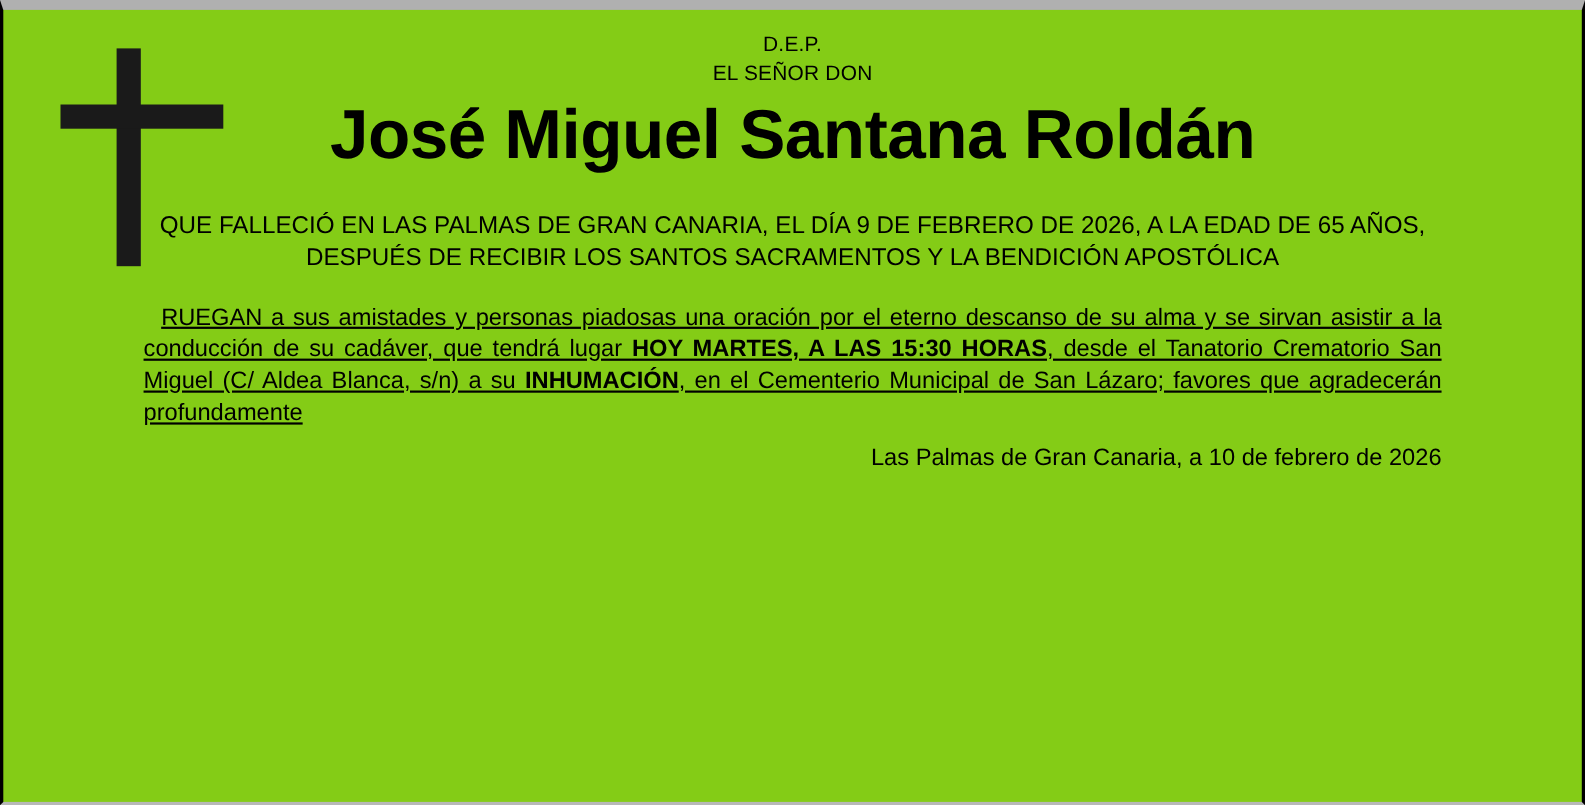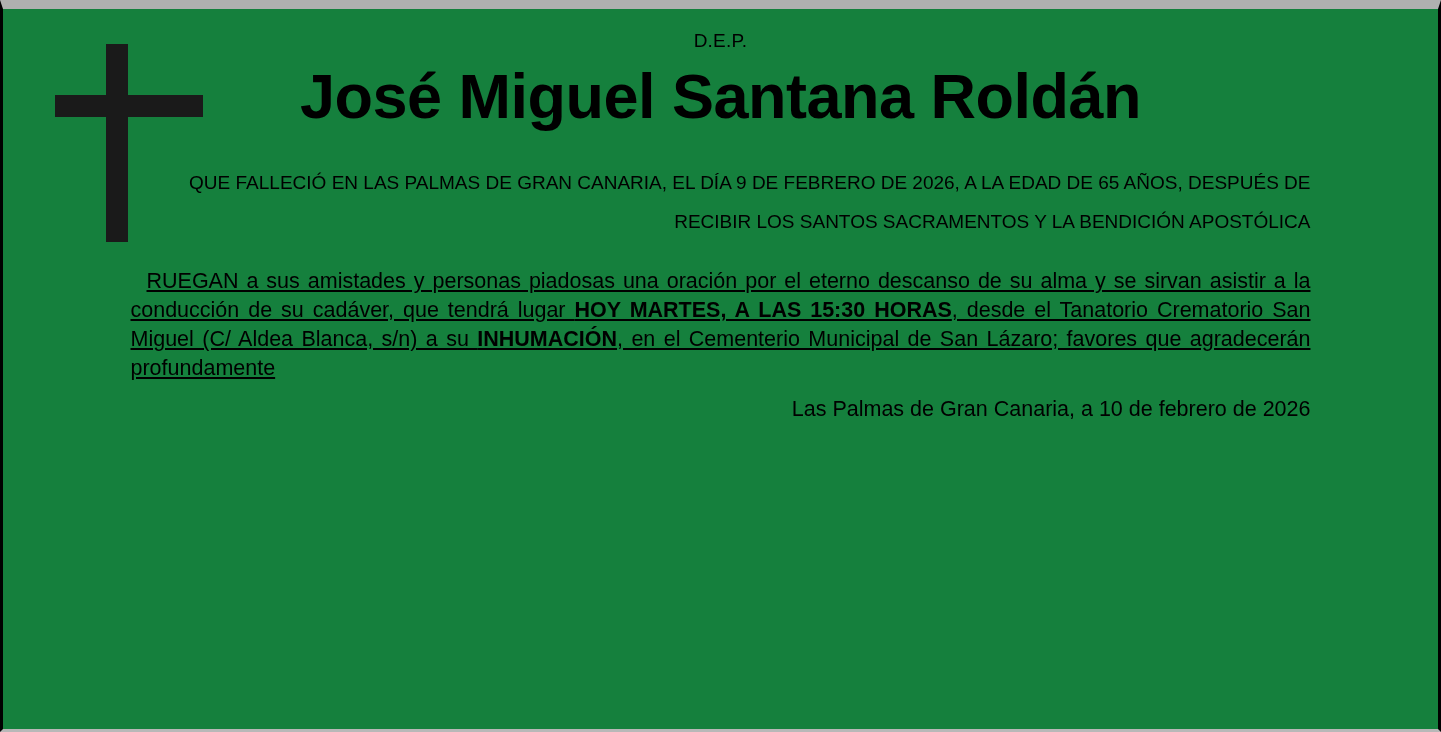--- a/index.html
+++ b/index.html
@@ -9,21 +9,21 @@
   }
   body {
     font-family: "Liberation Sans", sans-serif;
     color: #000000;
   }
   .obituary {
     position: relative;
     width: 1441px;
     height: 732px;
     box-sizing: border-box;
-    background: #15803d;
+    background: #84cc16;
     border-top: 9px solid #b0b0b0;
     border-left: 3px solid #000000;
     border-right: 3px solid #000000;
     border-bottom: 3px solid #b8b8b8;
     overflow: hidden;
   }
   .cross {
     position: absolute;
     left: 52px;
     top: 31px;
@@ -64,23 +64,23 @@
     margin: 8px auto 0 auto;
     width: 900px;
     font-size: 63px;
     font-weight: bold;
     line-height: 69px;
     letter-spacing: -0.5px;
   }
   .death-info {
     margin: 32px auto 0 auto;
     width: 1180px;
-    text-align: right;
-    font-size: 19px;
-    line-height: 39px;
+    text-align: center;
+    font-size: 22px;
+    line-height: 29px;
   }
   .body-block {
     margin: 26px auto 0 auto;
     width: 1180px;
     text-align: justify;
     text-justify: inter-word;
     font-size: 21.5px;
     line-height: 29px;
     text-indent: 16px;
   }
@@ -104,20 +104,21 @@
 
 <div class="obituary">
 
   <div class="cross">
     <div class="vbar"></div>
     <div class="hbar"></div>
   </div>
 
   <div class="header">
     <div class="dep">D.E.P.</div>
+    <div class="senor">EL SEÑOR DON</div>
     <div class="name">José Miguel Santana Roldán</div>
   </div>
 
   <div class="death-info">QUE FALLECIÓ EN LAS PALMAS DE GRAN CANARIA, EL DÍA 9 DE FEBRERO DE 2026, A LA EDAD DE 65 AÑOS, DESPUÉS DE RECIBIR LOS SANTOS SACRAMENTOS Y LA BENDICIÓN APOSTÓLICA</div>
 
 
   <div class="body-block second">
     <span>RUEGAN a sus amistades y personas piadosas una oración por el eterno descanso de su alma y se sirvan asistir a la conducción de su cadáver, que tendrá lugar </span><b>HOY MARTES, A LAS 15:30 HORAS</b><span>, desde el Tanatorio Crematorio San Miguel (C/ Aldea Blanca, s/n) a su </span><b>INHUMACIÓN</b><span>, en el Cementerio Municipal de San Lázaro; favores que agradecerán profundamente</span>
   </div>
 

